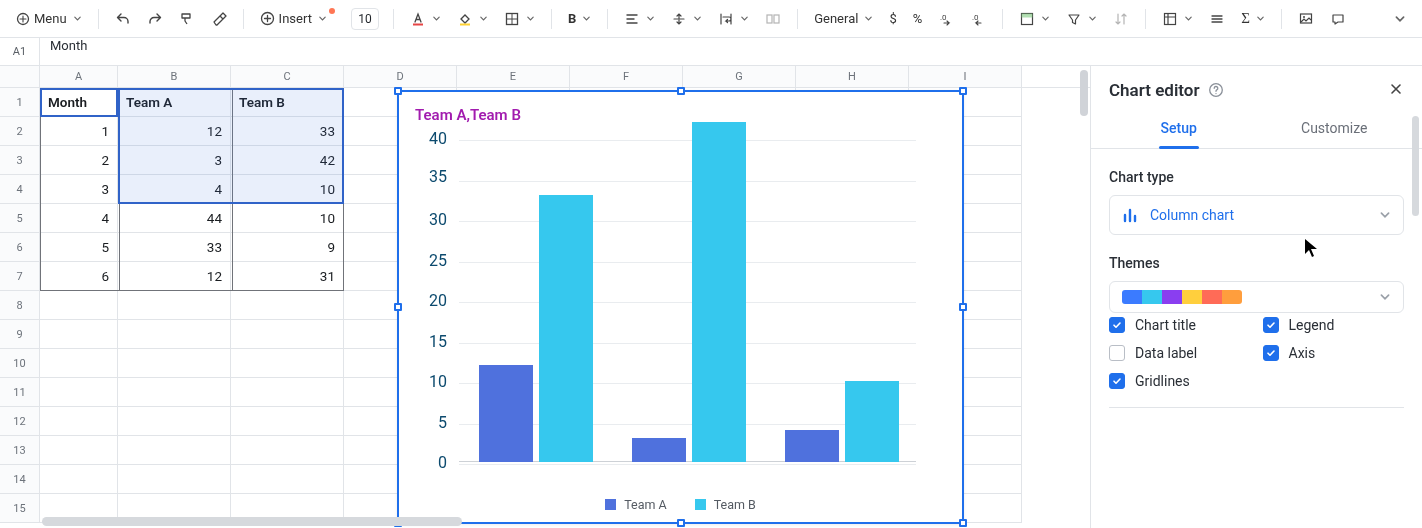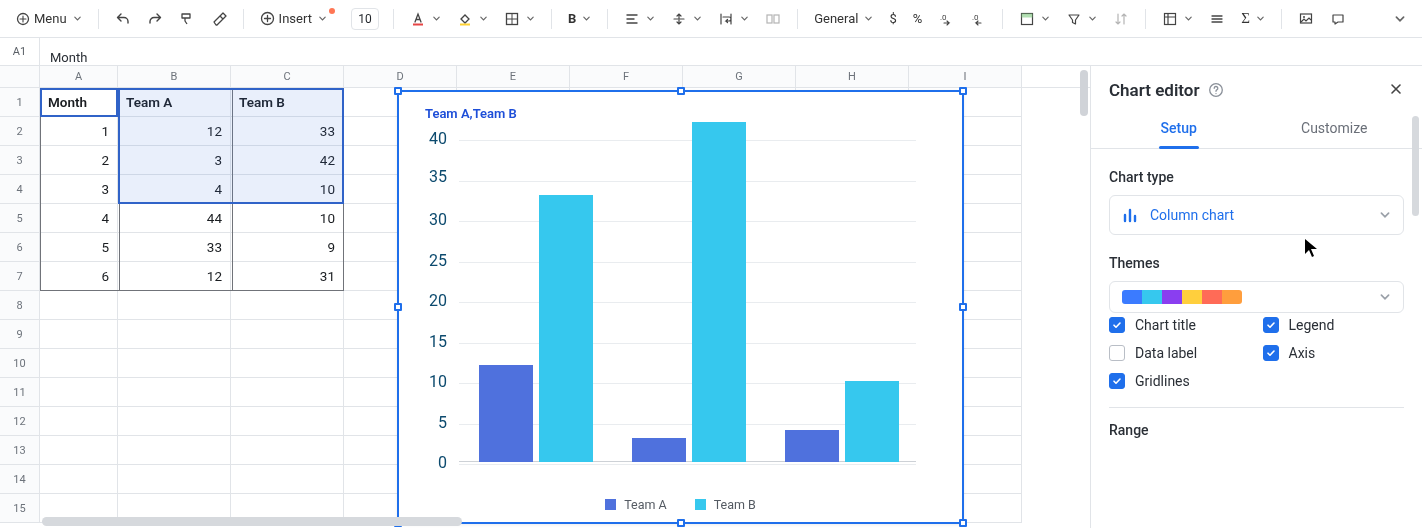--- a/index.html
+++ b/index.html
@@ -27,21 +27,21 @@
     border-radius:4px; padding:0 6px; color:#333; cursor:pointer; font-size:13px; gap:4px; }
   .tb-btn svg { display:block; }
   .tb-sep { width:1px; height:20px; background:var(--border); margin:0 6px; }
   .tb-caret { margin-left:2px; }
   .tb-dot  { width:6px; height:6px; border-radius:50%; background:#ff7654; position:relative; top:-8px; left:-2px; }
   .tb-fontsize { width:28px; height:22px; border:1px solid var(--border); border-radius:4px;
     display:inline-flex; align-items:center; justify-content:center; font-size:12px; margin:0 4px;}
   .toolbar .right { margin-left:auto; }
 
   
-  .fx-row { display:flex; align-items:flex-end; height:28px; border-bottom:1px solid var(--border); }
+  .fx-row { display:flex; align-items:flex-start; height:28px; border-bottom:1px solid var(--border); }
   .namebox { width:40px; text-align:center; font-size:11px; color:#5a5f66; border-right:1px solid var(--border);
     height:100%; display:flex; align-items:center; justify-content:center; }
   .fx-input { flex:1; padding:0 10px; font-size:13px; color:#2a2f36; }
 
   
   .body { display:flex; height:calc(528px - 38px - 28px); }
   .gridwrap { flex:1; position:relative; overflow:hidden; }
   .side { width:332px; border-left:1px solid var(--border); background:var(--panel-bg);
     display:flex; flex-direction:column; overflow:hidden; }
 
@@ -81,21 +81,21 @@
   
   .chartbox { position:absolute; left:398px; top:3px; width:565px; height:432px; background:#fff;
     border:1px solid #c9ccd0; border-radius:2px; box-shadow:0 1px 4px rgba(0,0,0,.12); }
   .chartbox.selected { outline:2px solid var(--accent); outline-offset:-1px; }
   .sel-handle { position:absolute; width:8px; height:8px; background:#fff; border:2px solid var(--accent);
     border-radius:1px; }
   .sh-nw{left:-5px;top:-5px}.sh-n{left:calc(50% - 4px);top:-5px}.sh-ne{right:-5px;top:-5px}
   .sh-w{left:-5px;top:calc(50% - 4px)}.sh-e{right:-5px;top:calc(50% - 4px)}
   .sh-sw{left:-5px;bottom:-5px}.sh-s{left:calc(50% - 4px);bottom:-5px}.sh-se{right:-5px;bottom:-5px}
 
-  .chart-title { font-size:13px; font-weight:600; color:#1d4ed8; padding:14px 22px 0 26px; }
+  .chart-title { font-size:15px; font-weight:600; color:#a21caf; padding:14px 22px 0 16px; }
   .chart-plot { position:absolute; left:60px; right:46px; top:48px; bottom:60px; }
   .chart-yaxis { position:absolute; left:0; top:48px; bottom:60px; width:58px; }
   .ylabel { position:absolute; right:10px; transform:translateY(50%); font-size:16px; color:#0c4a6e; }
   .grid-line { position:absolute; left:0; right:0; height:1px; background:#e9ecef; }
   .xaxis-line { position:absolute; left:0; right:0; bottom:0; height:1px; background:#cdd1d6; }
   .bar { position:absolute; bottom:0; }
   .bar.a { background:var(--chart-blue); }
   .bar.b { background:var(--chart-cyan); }
   .chart-legend { position:absolute; left:0; right:0; bottom:10px; display:flex; gap:28px;
     align-items:center; justify-content:center; font-size:12.5px; color:#555b63;}
@@ -714,21 +714,20 @@
             <span class="chk on">
               <svg width="10" height="10" viewBox="0 0 10 10">
                 <path d="M2 5.2 4 7.2 8 3" fill="none" stroke="#fff" stroke-width="1.6" stroke-linecap="round" stroke-linejoin="round"></path>
               </svg>
             </span>
             <span>Gridlines</span>
           </div>
         </div>
 
       <div class="divider"></div>
-      <div class="sec-label" style="margin:0 0 14px 0">Range</div>
     </div>
     <div class="side-scroll"></div>
 
     <svg class="cursor" width="14" height="20" viewBox="0 0 14 20">
         <path d="M1 1l0 15 4-4 3 7 2-1-3-7 6 0z" fill="#000"></path>
       </svg>
   </div>
 </div>
 
 </body></html>

